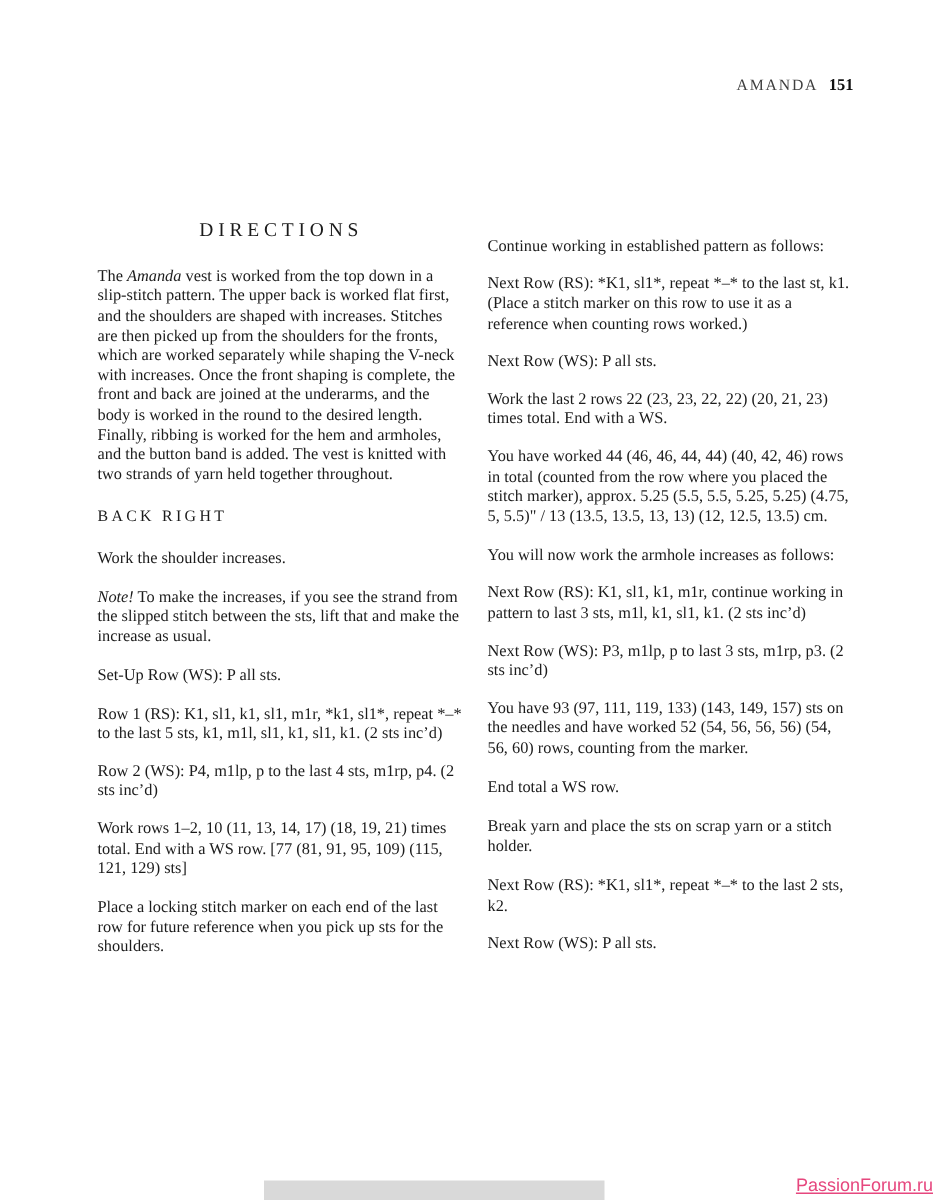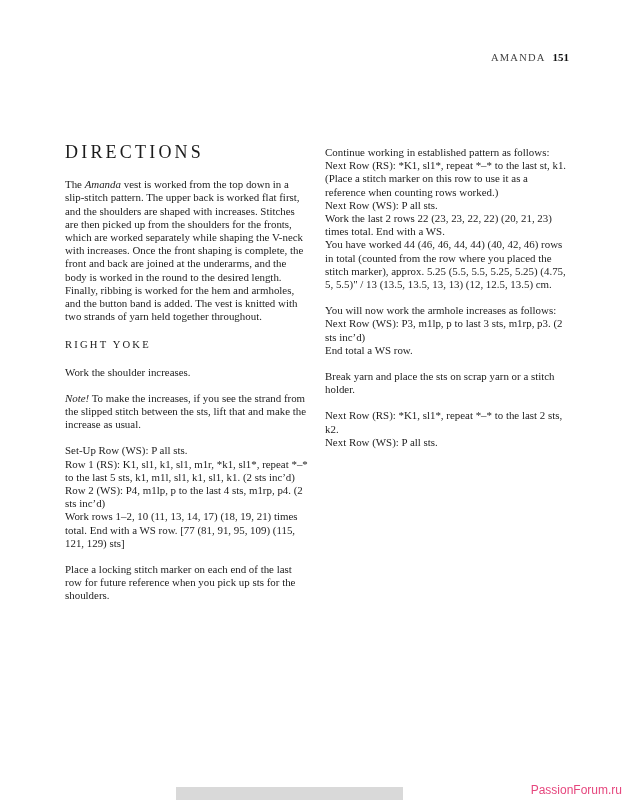--- a/index.html
+++ b/index.html
@@ -36,35 +36,36 @@
     width:505px;
     display:flex;
     gap:15px;
   }
   .col {
     flex:1 1 0;
     font-size:10.9px;
     line-height:13.2px;
     color:#1c1c1c;
   }
-  .para { margin:0 0 13px; }
+  .para { margin:12px 0 13px; }
   .para.tight { margin-bottom:0; }
   .bold { font-weight:400; }
   .italic { font-style:italic; }
   h2.sec {
     font-weight:400;
     font-size:10.6px;
     letter-spacing:2.2px;
     margin:15px 0 14px;
     color:#1b1b1b;
   }
   h2.sec.lg {
-    font-size:18px;
+    font-size:13px;
     letter-spacing:3.2px;
     margin:0 0 19px;
+    text-align:center;
   }
   .footer-bar {
     position:absolute;
     left:176px; bottom:0;
     width:227px; height:13px;
     background:#d9d9d9;
   }
   .watermark {
     position:absolute;
     right:5px; bottom:3px;
@@ -79,41 +80,43 @@
 <div class="page">
 
   <div class="running-header">
     <span>AMANDA</span><span class="pagenum">151</span>
   </div>
 
   <div class="columns">
     <div class="col">
         <h2 class="sec lg">DIRECTIONS</h2>
         <p class="para"><span>The </span><span class="italic">Amanda</span><span> vest is worked from the top down in a slip-stitch pattern. The upper back is worked flat first, and the shoulders are shaped with increases. Stitches are then picked up from the shoulders for the fronts, which are worked separately while shaping the V-neck with increases. Once the front shaping is complete, the front and back are joined at the underarms, and the body is worked in the round to the desired length. Finally, ribbing is worked for the hem and armholes, and the button band is added. The vest is knitted with two strands of yarn held together throughout.</span></p>
-        <h2 class="sec">RIGHT YOKE</h2>
+        <h2 class="sec">BACK RIGHT</h2>
         <p class="para"><span>Work the shoulder increases.</span></p>
         <p class="para"><span class="italic">Note!</span><span> To make the increases, if you see the strand from the slipped stitch between the sts, lift that and make the increase as usual.</span></p>
         <p class="para tight"><span class="bold">Set-Up Row (WS):</span><span> P all sts.</span></p>
         <p class="para tight"><span class="bold">Row 1 (RS):</span><span> K1, sl1, k1, sl1, m1r, *k1, sl1*, repeat *–* to the last 5 sts, k1, m1l, sl1, k1, sl1, k1. (2 sts inc’d)</span></p>
         <p class="para tight"><span class="bold">Row 2 (WS):</span><span> P4, m1lp, p to the last 4 sts, m1rp, p4. (2 sts inc’d)</span></p>
         <p class="para"><span>Work rows 1–2, 10 (11, 13, 14, 17) (18, 19, 21) times total. End with a WS row. [77 (81, 91, 95, 109) (115, 121, 129) sts]</span></p>
         <p class="para"><span>Place a locking stitch marker on each end of the last row for future reference when you pick up sts for the shoulders.</span></p>
       </div>
     <div class="col">
         <p class="para tight"><span>Continue working in established pattern as follows:</span></p>
         <p class="para tight"><span class="bold">Next Row (RS):</span><span> *K1, sl1*, repeat *–* to the last st, k1. (Place a stitch marker on this row to use it as a reference when counting rows worked.)</span></p>
         <p class="para tight"><span class="bold">Next Row (WS):</span><span> P all sts.</span></p>
         <p class="para tight"><span>Work the last 2 rows 22 (23, 23, 22, 22) (20, 21, 23) times total. End with a WS.</span></p>
         <p class="para"><span>You have worked 44 (46, 46, 44, 44) (40, 42, 46) rows in total (counted from the row where you placed the stitch marker), approx. 5.25 (5.5, 5.5, 5.25, 5.25) (4.75, 5, 5.5)" / 13 (13.5, 13.5, 13, 13) (12, 12.5, 13.5) cm.</span></p>
         <p class="para tight"><span>You will now work the armhole increases as follows:</span></p>
+        <p class="para tight"><span class="bold">Next Row (RS):</span><span> K1, sl1, k1, m1r, continue working in pattern to last 3 sts, m1l, k1, sl1, k1. (2 sts inc’d)</span></p>
         <p class="para tight"><span class="bold">Next Row (WS):</span><span> P3, m1lp, p to last 3 sts, m1rp, p3. (2 sts inc’d)</span></p>
+        <p class="para"><span>You have 93 (97, 111, 119, 133) (143, 149, 157) sts on the needles and have worked 52 (54, 56, 56, 56) (54, 56, 60) rows, counting from the marker.</span></p>
         <p class="para"><span>End total a WS row.</span></p>
         <p class="para"><span>Break yarn and place the sts on scrap yarn or a stitch holder.</span></p>
         <p class="para tight"><span class="bold">Next Row (RS):</span><span> *K1, sl1*, repeat *–* to the last 2 sts, k2.</span></p>
         <p class="para"><span class="bold">Next Row (WS):</span><span> P all sts.</span></p>
       </div>
   </div>
 
   <div class="footer-bar"></div>
 
-  <div class="watermark" style="color: rgb(230, 71, 126);">PassionForum.ru</div>
+  <div class="watermark" style="color: rgb(230, 71, 126); text-decoration: underline;">PassionForum.ru</div>
 
 </div>
 
 </body></html>

